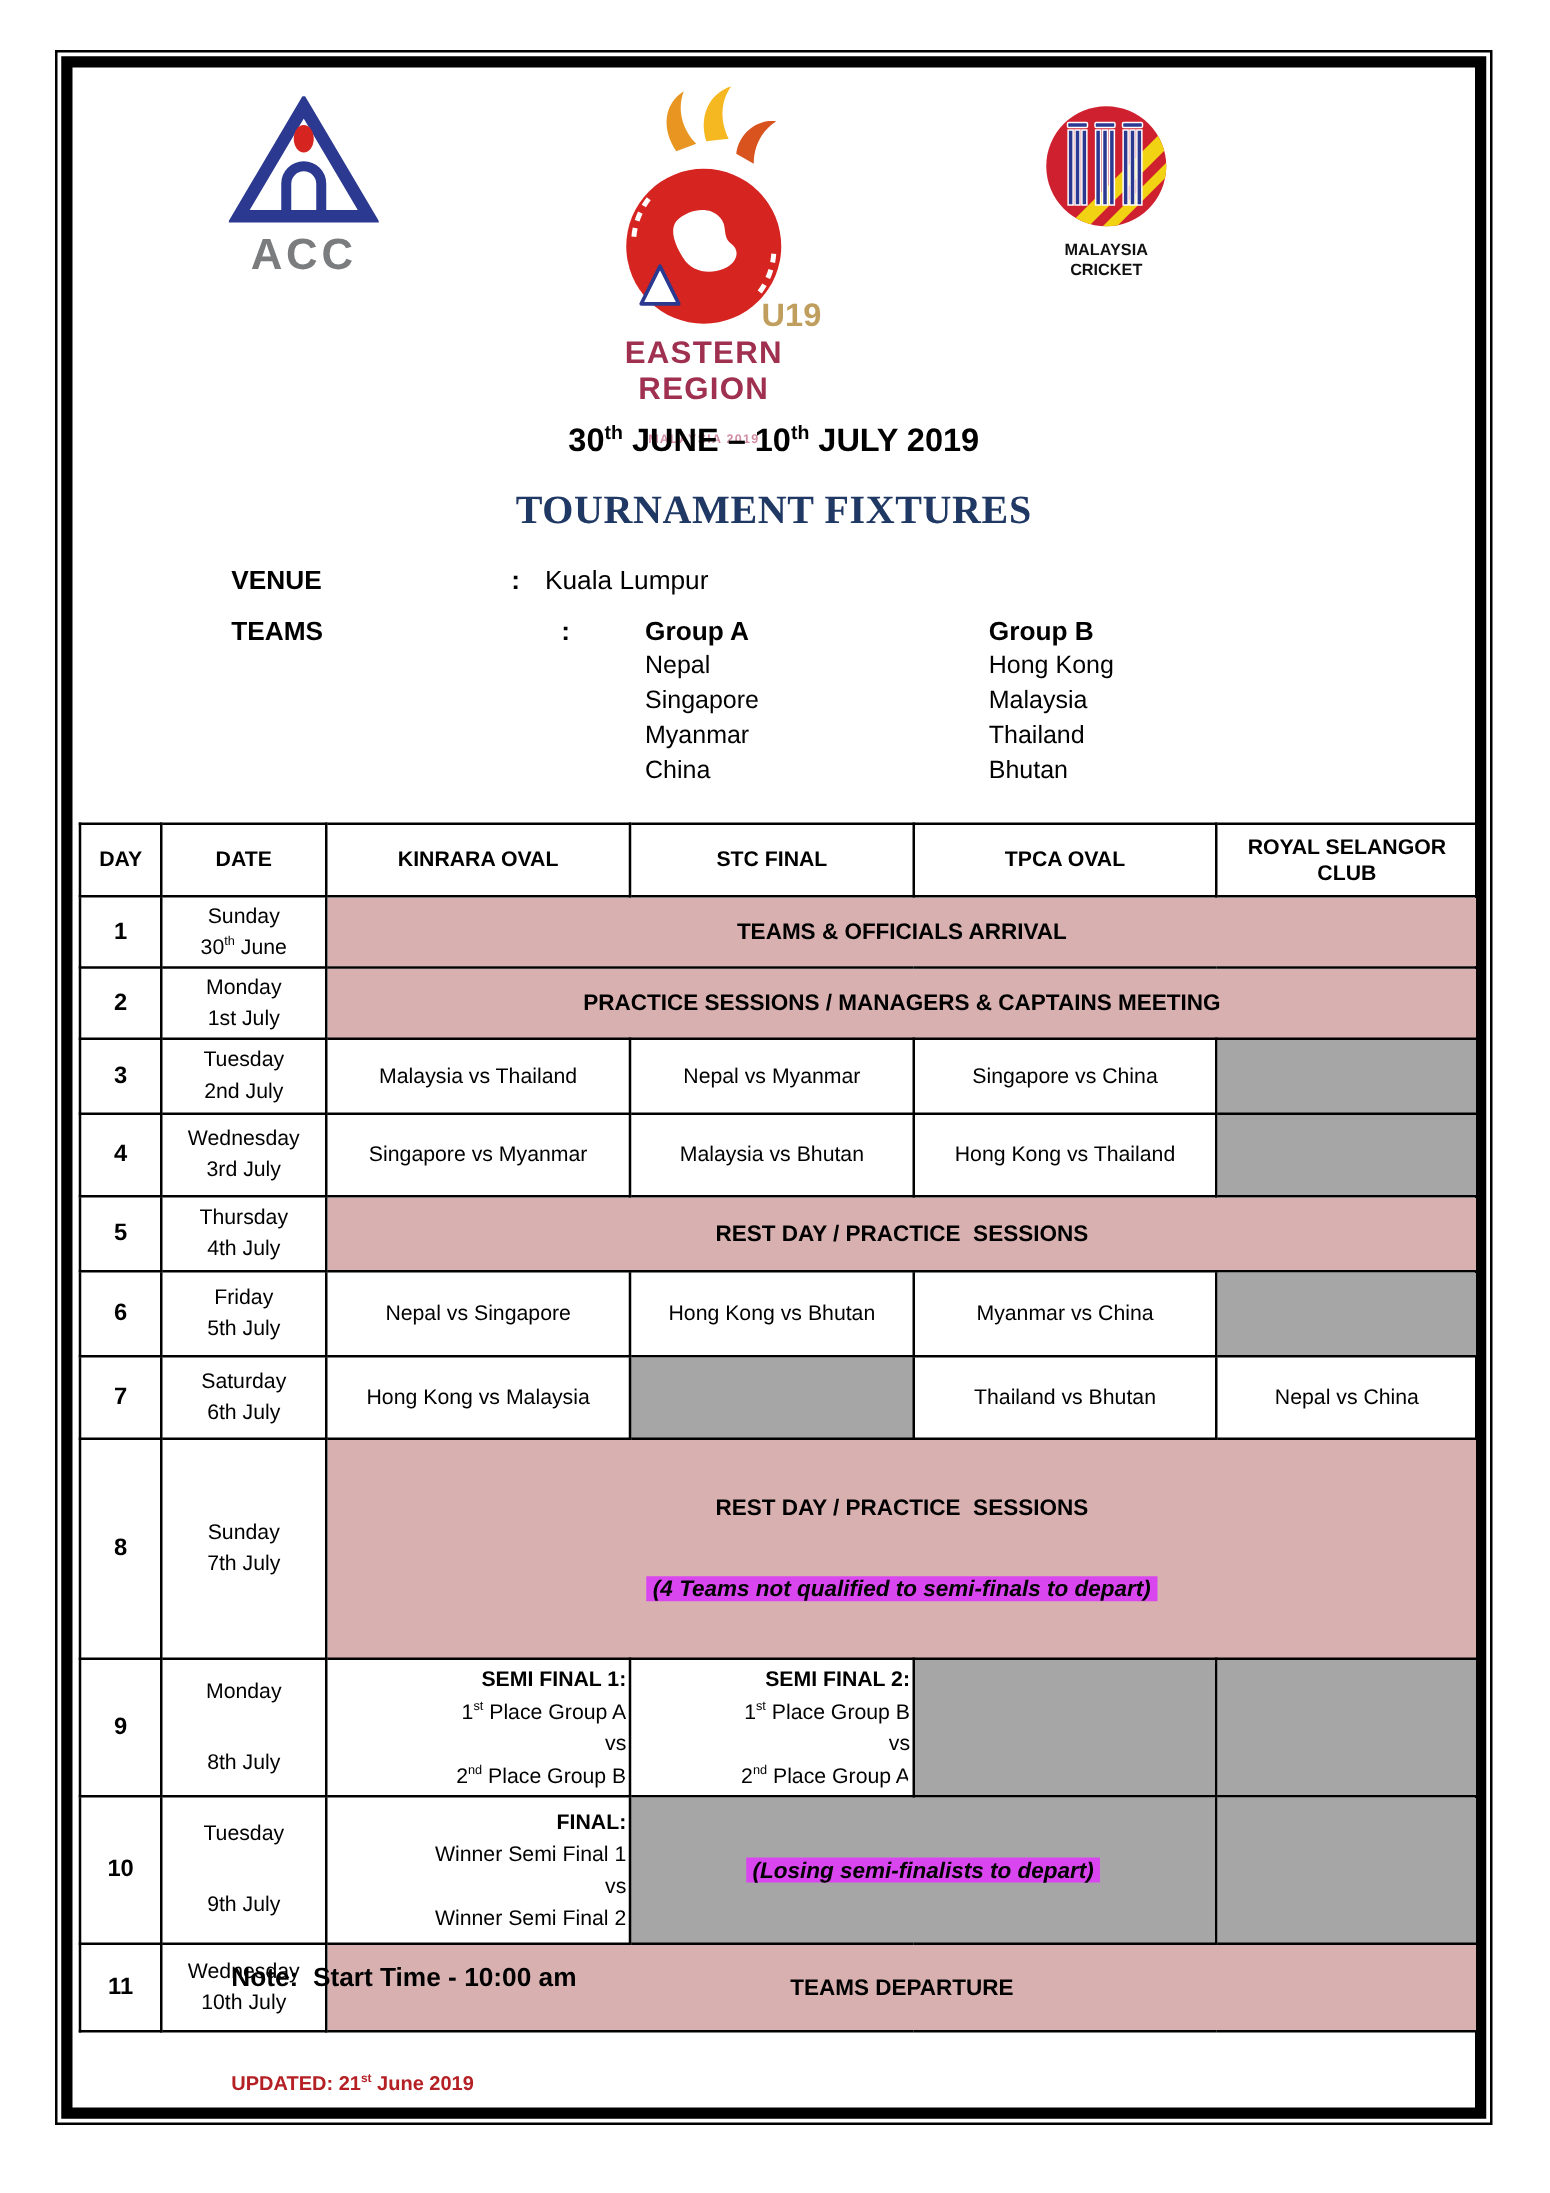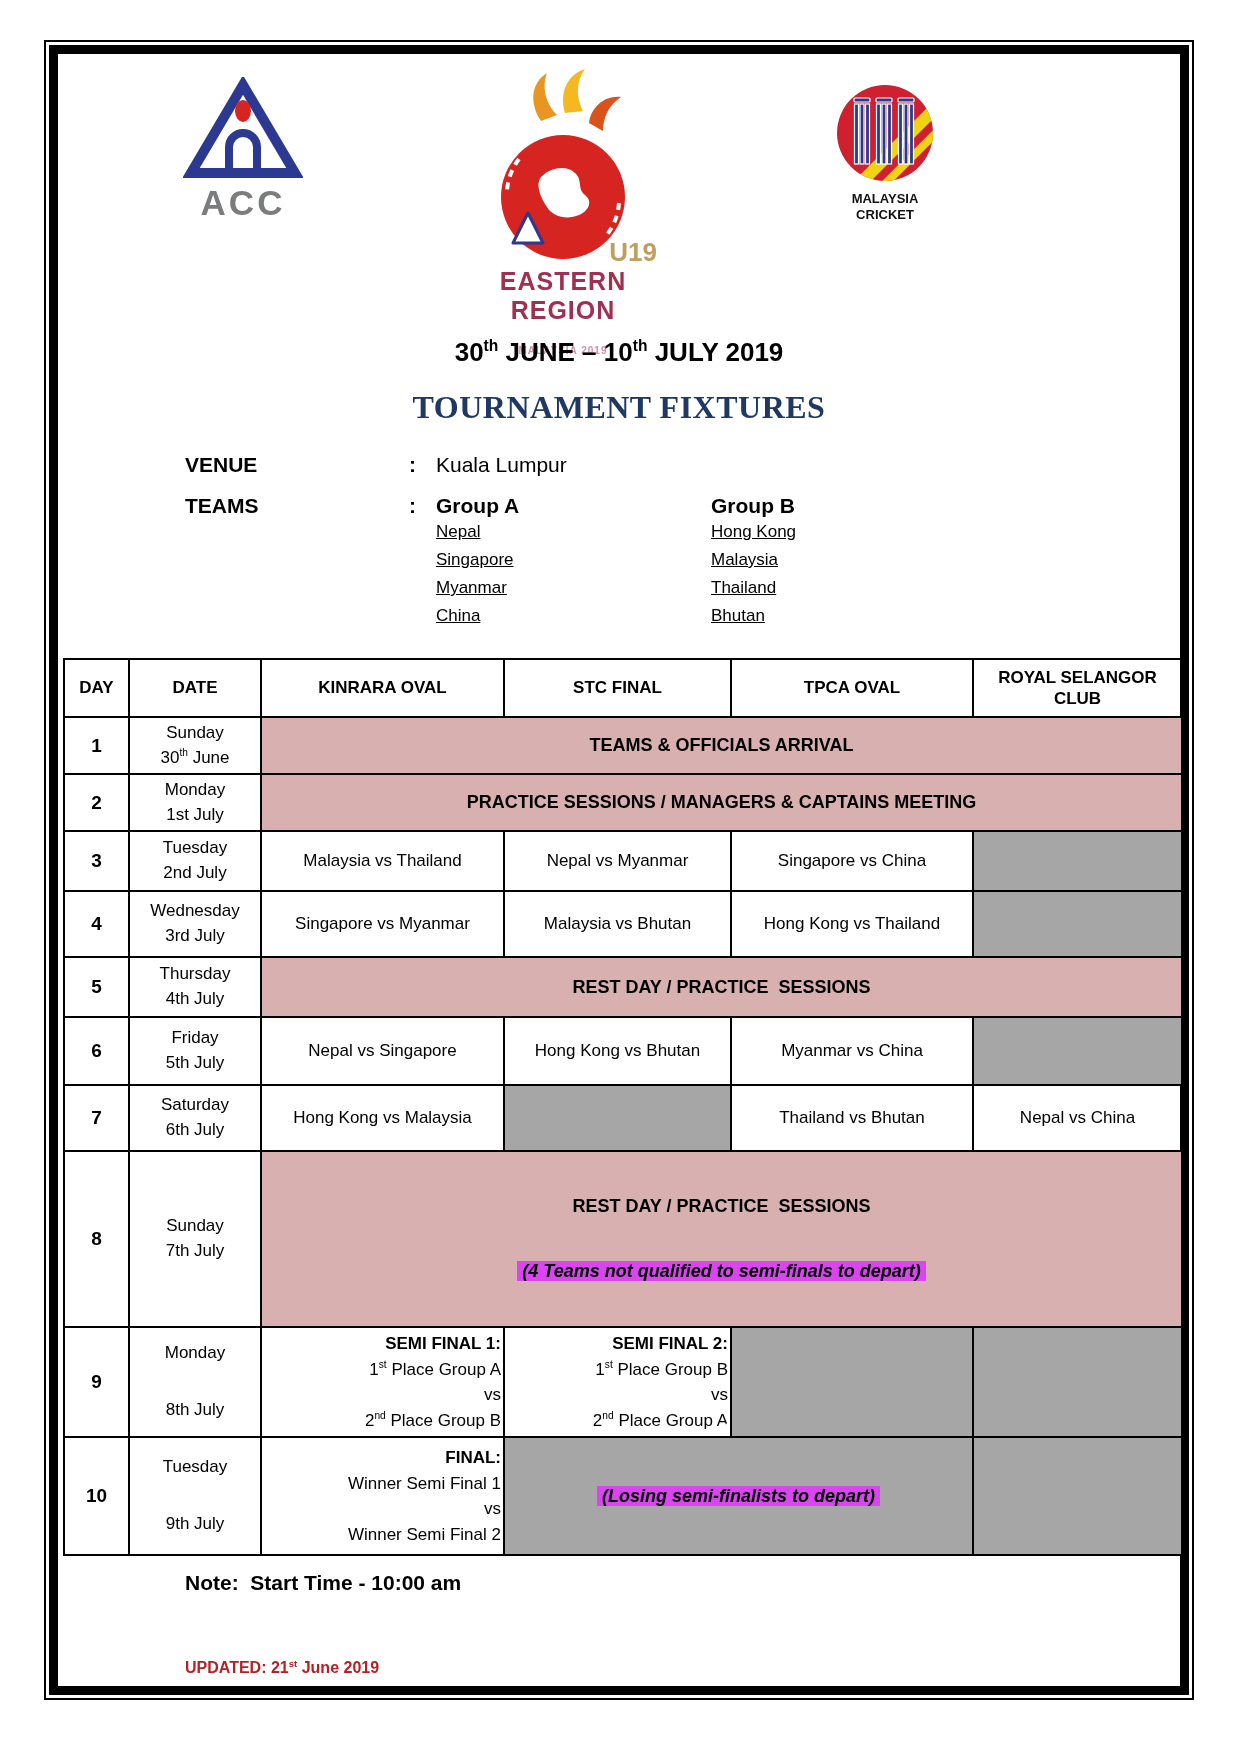--- a/index.html
+++ b/index.html
@@ -36,28 +36,28 @@
   .date-range {
     position:absolute; left:0; top:278px; width:100%; text-align:center;
     font-size:26px; font-weight:bold; color:#000;
   }
   .doc-title {
     position:absolute; left:0; top:330px; width:100%; text-align:center;
     font-size:32px; font-weight:bold; color:#1f3864; margin:0; letter-spacing:0.5px;font-family:Liberation Serif, serif;
   }
   .meta { position:absolute; left:122px; top:394px; }
   .meta-row { display:flex; align-items:flex-start; }
-  .meta-row + .meta-row { margin-top:17px; }
+  .meta-row + .meta-row { margin-top:17px;gap:40px; }
   .meta-label { width:224px; font-size:21px; font-weight:bold; }
   .meta-colon { width:27px; font-size:21px; font-weight:bold; }
   .meta-value { font-size:21px; }
   .groups { display:flex; }
   .group { width:275px; }
   .group-title { font-size:21px; font-weight:bold; }
-  .group-team { font-size:17px; line-height:28px;text-decoration:underline; }
+  .group-team { font-size:20px; line-height:28px; }
 
   
   table.fixtures {
     position:absolute; left:0; top:599px; width:1118px;
     border-collapse:collapse; table-layout:fixed;
   }
   .fixtures th, .fixtures td { border:2px solid #000; padding:2px; overflow:hidden; }
   .fixtures th { font-size:17px; font-weight:bold; line-height:1.25; text-align:center; }
   td.day  { font-size:19px; font-weight:bold; text-align:center; }
   td.date { font-size:17px; text-align:center; line-height:1.45; }
@@ -321,20 +321,28 @@
             <div>Winner Semi Final 1</div>
             <div>vs</div>
             <div>Winner Semi Final 2</div>
           </td>
           <td class="blocked" colspan="2">
             <span class="hl">(Losing semi-finalists to depart)</span>
           </td>
           <td class="blocked"></td>
         </tr>
 
+        <tr style="height:70px">
+          <td class="day">11</td>
+          <td class="date">
+            <div>Wednesday</div>
+                <div>10th July</div>
+          </td>
+          <td class="banner" colspan="4">TEAMS DEPARTURE</td>
+        </tr>
       </tbody>
         </table>
 
       <div class="note">Note:  Start Time - 10:00 am</div>
       <div class="updated">UPDATED: 21<sup>st</sup> June 2019</div>
 
     </div>
   </div>
 </div>
 

